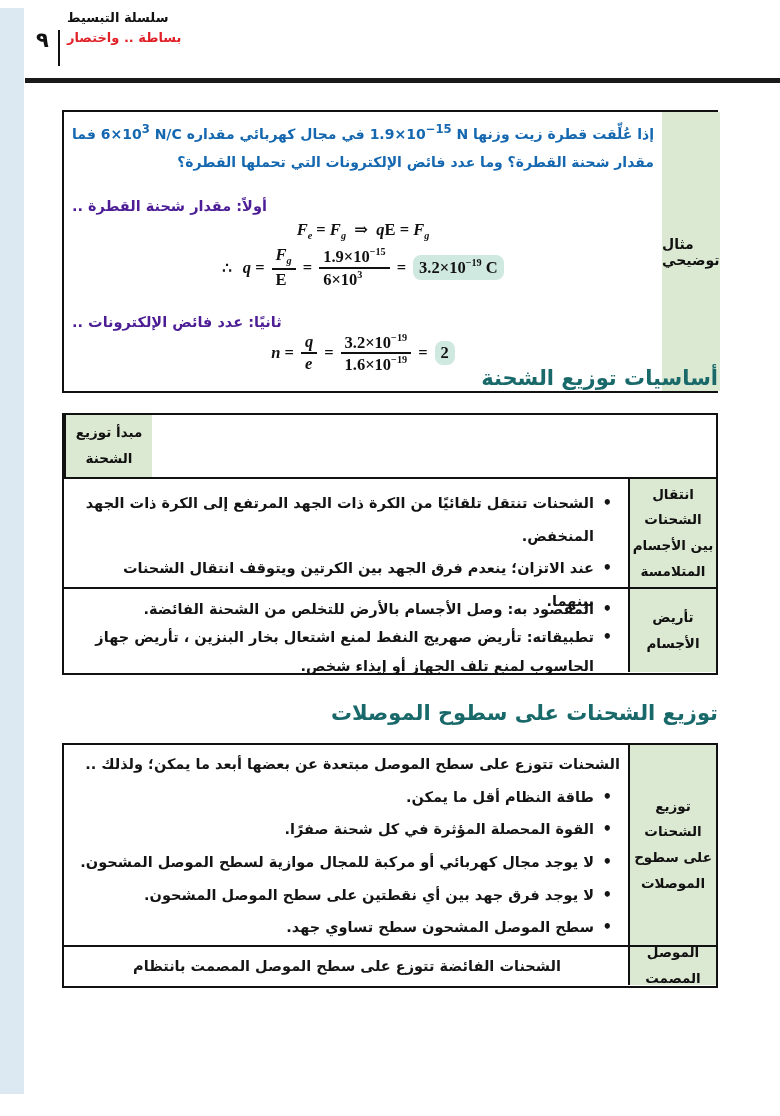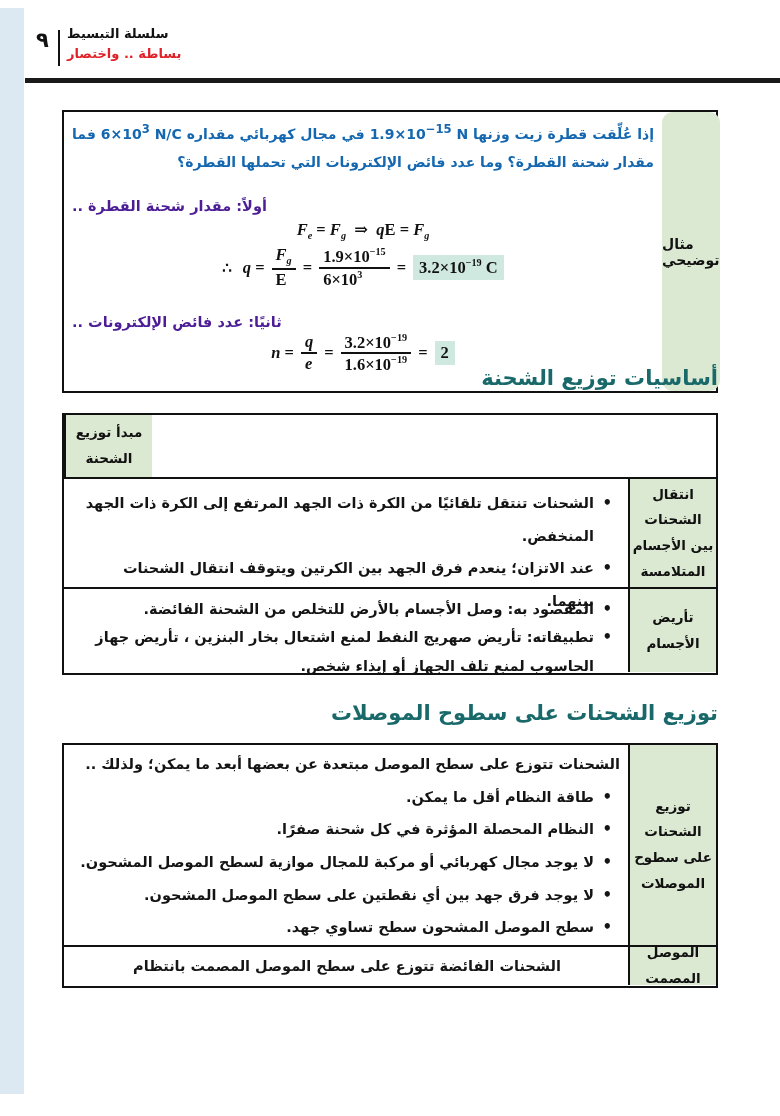--- a/index.html
+++ b/index.html
@@ -5,53 +5,53 @@
   html,body{margin:0;padding:0;}
   body{
     width:780px;height:1116px;position:relative;background:#ffffff;
     font-family:"DejaVu Sans",sans-serif;color:#161616;overflow:hidden;
   }
   
   .side-strip{position:absolute;left:0;top:8px;width:24px;height:1086px;background:#dde9f2;}
   
   .page-num{position:absolute;left:36px;top:28px;font-size:21px;font-weight:bold;color:#111;}
   .hdr-divider{position:absolute;left:58px;top:30px;width:2px;height:36px;background:#111;}
-  .hdr-titles{position:absolute;left:67px;top:24px;text-align:left;}
+  .hdr-titles{position:absolute;left:67px;top:8px;text-align:left;}
   .hdr-title-black{font-size:13px;font-weight:bold;color:#111;line-height:1.55;}
   .hdr-title-red{font-size:13px;font-weight:bold;color:#e02128;line-height:1.55;}
   .top-rule{position:absolute;left:25px;right:0;top:78px;height:5px;background:#1a1a1a;}
 
   
   .example-box{
     position:absolute;left:62px;top:110px;width:656px;height:283px;
     border:2.5px solid #111;box-sizing:border-box;display:flex;flex-direction:row;background:#fff;
   }
   .example-content{flex:1;direction:rtl;padding:8px 8px 4px 8px;box-sizing:border-box;}
   .example-label{
     width:86px;border-right:0;border-left:0;box-sizing:border-box;background:#dce9d2;
     border-right:2px solid #111;display:flex;align-items:center;justify-content:center;
-    font-size:14px;font-weight:bold;color:#111;order:2;border-radius:11px;
+    font-size:14px;font-weight:bold;color:#111;order:2;
   }
   .example-label{border-right:none;border-left:none;}
   .q-line{direction:rtl;text-align:right;font-size:14px;font-weight:bold;color:#1568b0;line-height:1.55;white-space:nowrap;}
   .q-line .math-run{direction:ltr;unicode-bidi:isolate;display:inline-block;}
   .step-label{direction:rtl;text-align:left;font-size:14.5px;font-weight:bold;color:#4c1d95;margin-top:24px;}
   .eq-row{
     direction:ltr;display:flex;align-items:center;justify-content:center;gap:7px;
     font-family:"Liberation Serif","DejaVu Serif",serif;font-weight:bold;font-size:16.5px;color:#111;
   }
   .eq-row sub{font-style:italic;font-size:0.62em;}
   .eq-row sup{font-size:0.62em;}
   .eq1{margin-top:6px;}
   .eq2{margin-top:4px;}
   .eq3{margin-top:2px;}
   .frac{display:inline-flex;flex-direction:column;align-items:flex-start;line-height:1.2;}
   .frac .num{border-bottom:2px solid #111;padding:0 4px;}
   .frac .den{padding:0 4px;}
-  .hl{background:#cfe8e0;padding:2px 6px;}
+  .hl{background:#cfe8e0;padding:2px 6px;border-radius:8px;}
   .therefore{font-size:15px;margin-right:4px;}
 
   
   .section-title{
     position:absolute;right:62px;direction:rtl;text-align:right;
     font-size:21px;font-weight:bold;color:#19696a;
   }
   .title-1{top:366px;}
   .title-2{top:701px;}
 
@@ -179,21 +179,21 @@
 </div>
 
 <div class="section-title title-2">توزيع الشحنات على سطوح الموصلات</div>
 
 <div class="info-table table-2">
   <div class="t-row bordered" style="height:202px;">
     <div class="t-content" style="padding-top:3px;">
       <div class="intro-line">الشحنات تتوزع على سطح الموصل مبتعدة عن بعضها أبعد ما يمكن؛ ولذلك ..</div>
       <ul class="b-list">
         <li><span class="b-dot">•</span><span>طاقة النظام أقل ما يمكن.</span></li>
-        <li><span class="b-dot">•</span><span>النظام المحصلة المؤثرة في كل شحنة صفرًا.</span></li>
+        <li><span class="b-dot">•</span><span>القوة المحصلة المؤثرة في كل شحنة صفرًا.</span></li>
         <li><span class="b-dot">•</span><span>لا يوجد مجال كهربائي أو مركبة للمجال موازية لسطح الموصل المشحون.</span></li>
         <li><span class="b-dot">•</span><span>لا يوجد فرق جهد بين أي نقطتين على سطح الموصل المشحون.</span></li>
         <li><span class="b-dot">•</span><span>سطح الموصل المشحون سطح تساوي جهد.</span></li>
       </ul>
     </div>
     <div class="t-sep"></div>
     <div class="t-label">توزيع الشحنات على سطوح الموصلات</div>
   </div>
   <div class="t-row" style="height:38px;">
     <div class="t-content cell-center">الشحنات الفائضة تتوزع على سطح الموصل المصمت بانتظام</div>

